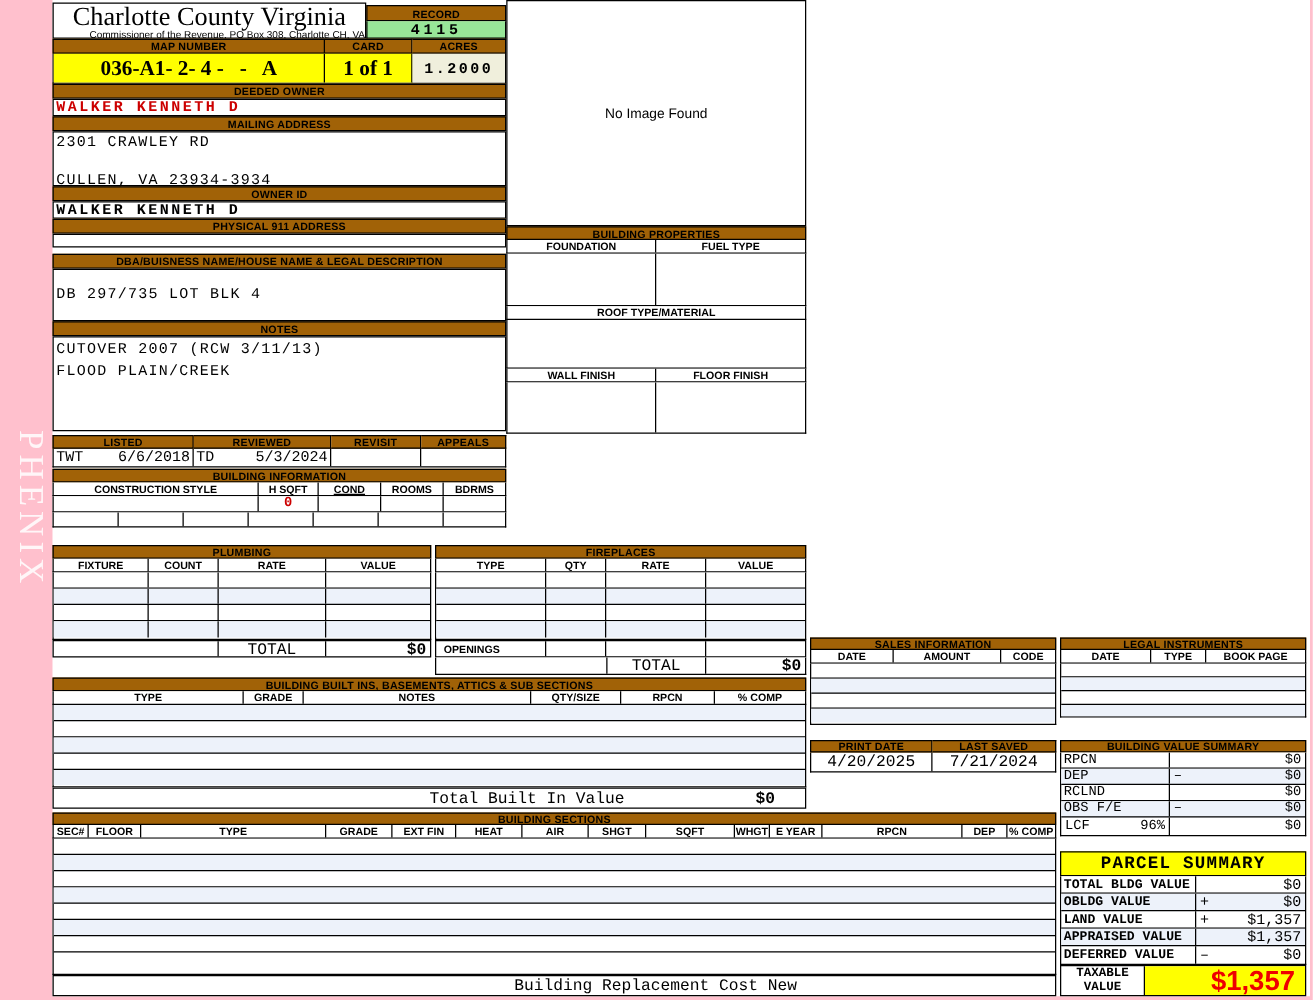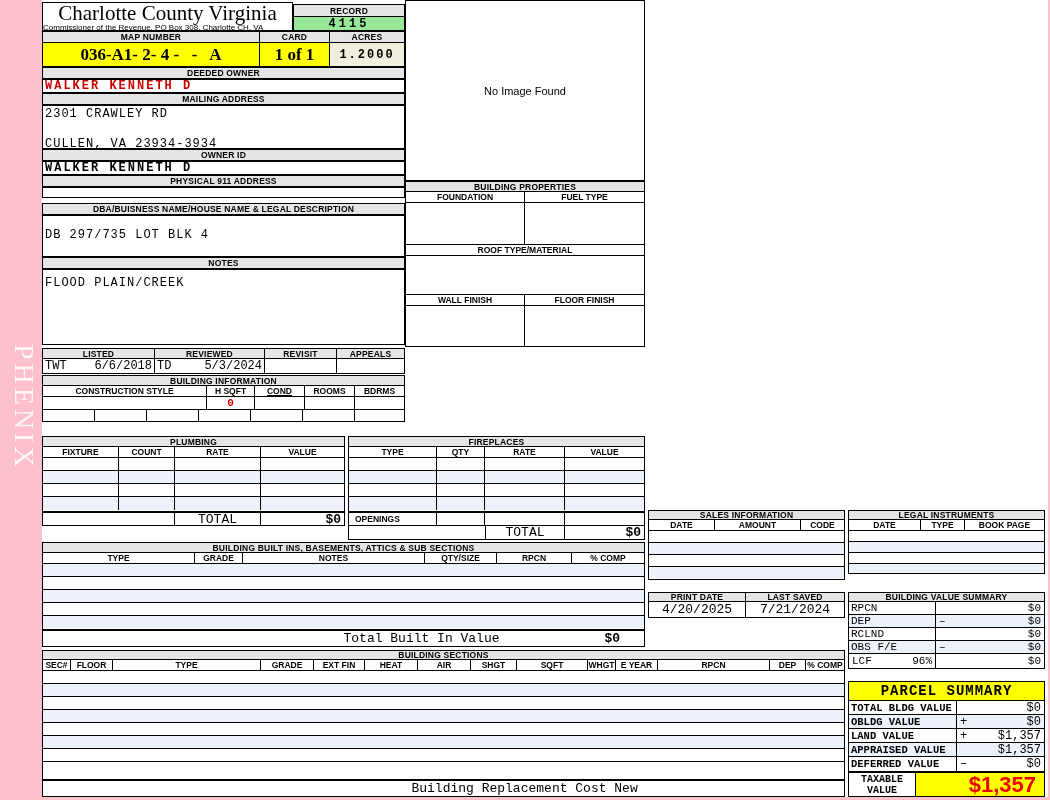--- a/index.html
+++ b/index.html
@@ -5,37 +5,37 @@
   html,body{margin:0;padding:0;}
   body{background:#ffc0cd;font-family:"Liberation Sans",sans-serif;}
   #page{position:relative;width:1050px;height:800px;background:#ffc0cd;overflow:hidden;}
   .sheet{position:absolute;left:42px;top:0;width:1006px;height:797px;background:#ffffff;}
   .abs{position:absolute;box-sizing:border-box;}
   .abs *{box-sizing:border-box;}
 
   .mono{font-family:"Liberation Mono","DejaVu Sans Mono",monospace;}
   .serif{font-family:"Liberation Serif","DejaVu Serif",serif;}
 
-  .hdr{background:#e5e5e5;border:1px solid #000;display:flex;align-items:center;justify-content:center;
+  .hdr{background:#a16207;border:1px solid #000;display:flex;align-items:center;justify-content:center;
        font:bold 8.5px "Liberation Sans",sans-serif;letter-spacing:.2px;color:#000;}
   .box{background:#fff;border:1px solid #000;}
 
   .flexrow{display:flex;}
   .cell{display:flex;align-items:center;justify-content:center;border-right:1px solid #000;overflow:hidden;}
   .cell:last-child{border-right:none;}
   .colhead{font:bold 8.5px "Liberation Sans",sans-serif;}
   .alt{background:#EDF2FA;}
   .rowline{border-bottom:1px solid #000;}
 
   .watermark{position:absolute;left:2px;top:332px;width:38px;height:150px;
     writing-mode:vertical-rl;text-align:center;
     font:28px "Liberation Serif","DejaVu Serif",serif;color:rgba(255,255,255,.85);letter-spacing:4px;}
 
   .title-main{font:21px "Liberation Serif","DejaVu Serif",serif;text-align:center;line-height:20px;white-space:nowrap;}
-  .title-sub{font:8px "Liberation Sans",sans-serif;text-align:left;white-space:nowrap;}
+  .title-sub{font:8px "Liberation Sans",sans-serif;text-align:right;white-space:nowrap;}
 
   .red{color:#CC0000;}
   .val-mono{font:12px "Liberation Mono","DejaVu Sans Mono",monospace;}
   .val-bold{font:bold 13px "Liberation Mono","DejaVu Sans Mono",monospace;}
   .pre{white-space:pre;}
 </style>
 </head>
 <body>
 
 <div id="page">
@@ -84,20 +84,21 @@
   <div class="abs hdr" style="left:42px;top:175px;width:363px;height:12px;">PHYSICAL 911 ADDRESS</div>
   <div class="abs box" style="left:42px;top:187px;width:363px;height:11px;"></div>
 
   <div class="abs hdr" style="left:42px;top:203px;width:363px;height:12px;">DBA/BUISNESS NAME/HOUSE NAME &amp; LEGAL DESCRIPTION</div>
   <div class="abs box" style="left:42px;top:215px;width:363px;height:42px;padding:12px 2px 0 2px;">
     <div class="val-mono" style="letter-spacing:1px;">DB 297/735 LOT BLK 4</div>
   </div>
 
   <div class="abs hdr" style="left:42px;top:257px;width:363px;height:12px;">NOTES</div>
   <div class="abs box" style="left:42px;top:269px;width:363px;height:76px;padding:2px;">
+    <div class="val-mono" style="letter-spacing:1px;">CUTOVER 2007 (RCW 3/11/13)</div>
     <div class="val-mono" style="letter-spacing:1px;margin-top:4px;">FLOOD PLAIN/CREEK</div>
   </div>
 
   <div class="abs" style="left:42px;top:348px;width:363px;height:26px;">
     <div class="flexrow" style="height:11px;">
       <div class="hdr" style="width:113px;">LISTED</div>
       <div class="hdr" style="width:110px;border-left:none;">REVIEWED</div>
       <div class="hdr" style="width:72px;border-left:none;">REVISIT</div>
       <div class="hdr" style="width:68px;border-left:none;">APPEALS</div>
     </div>

